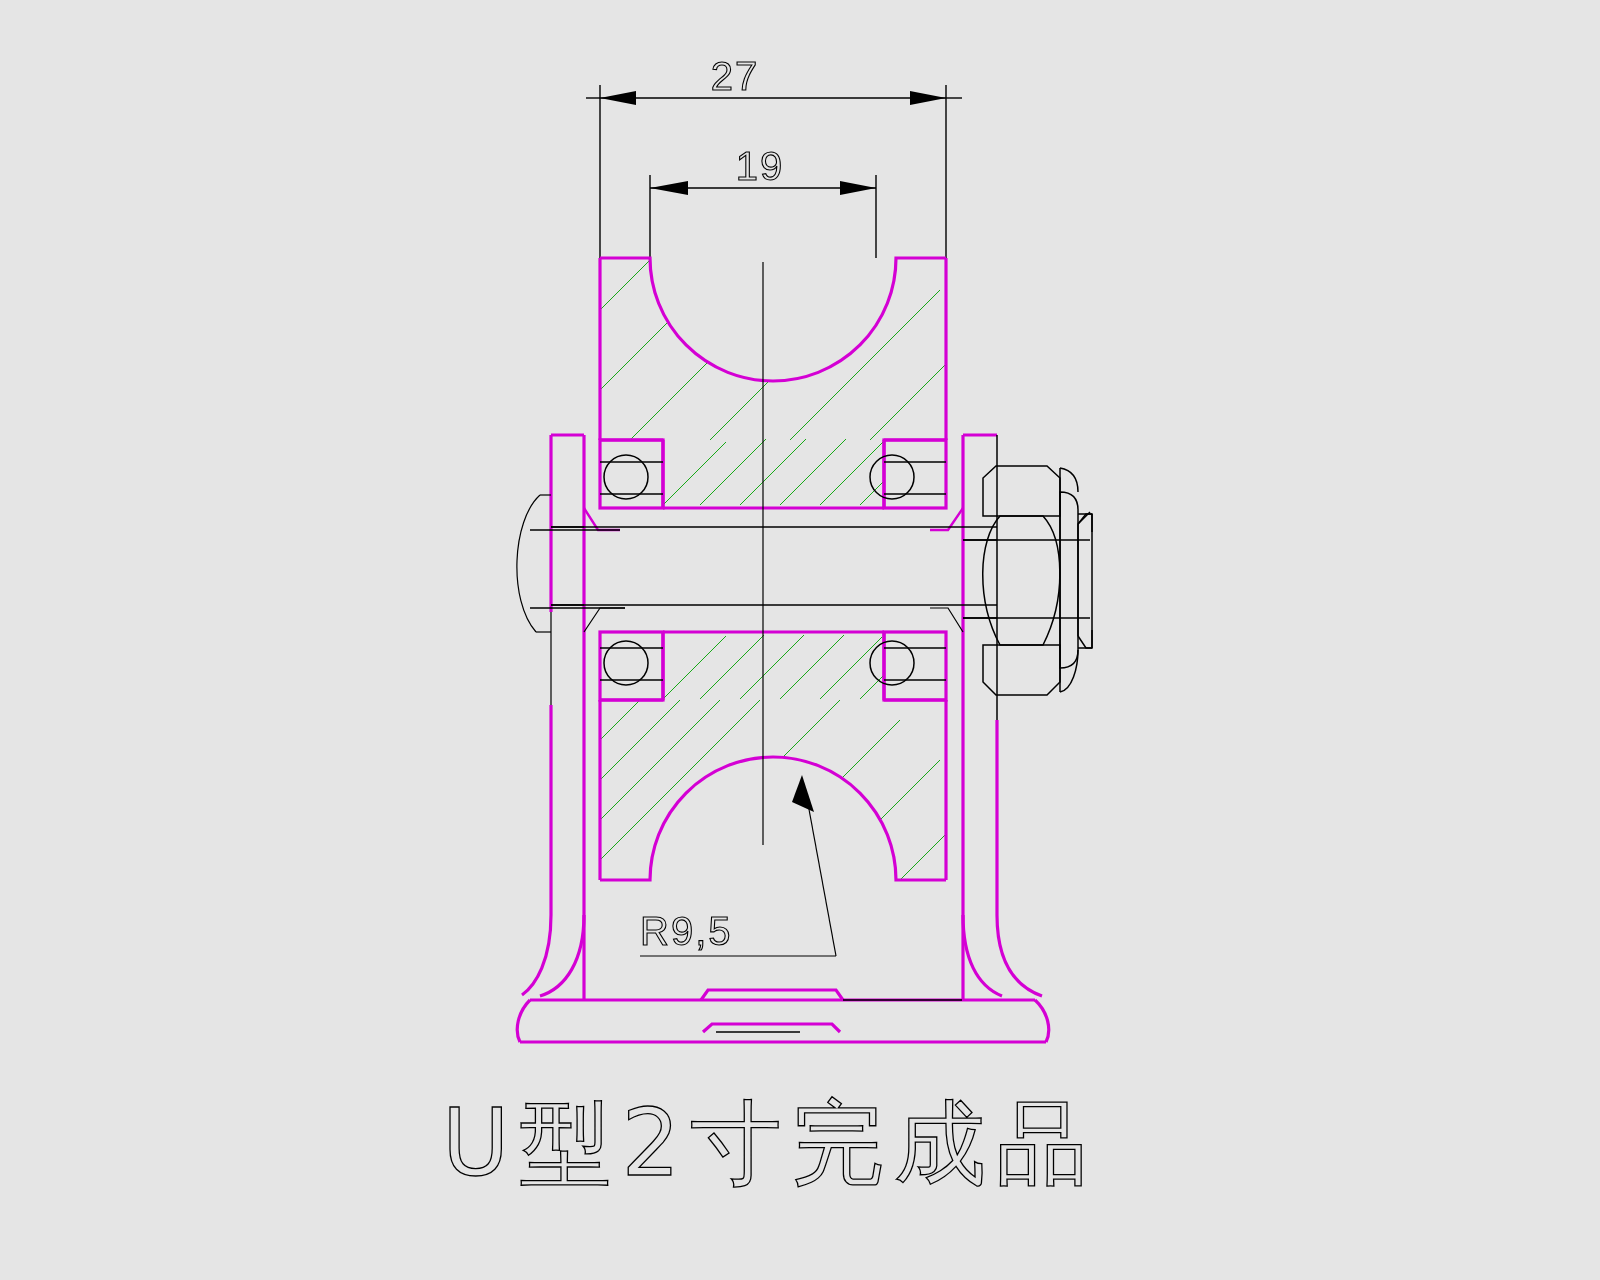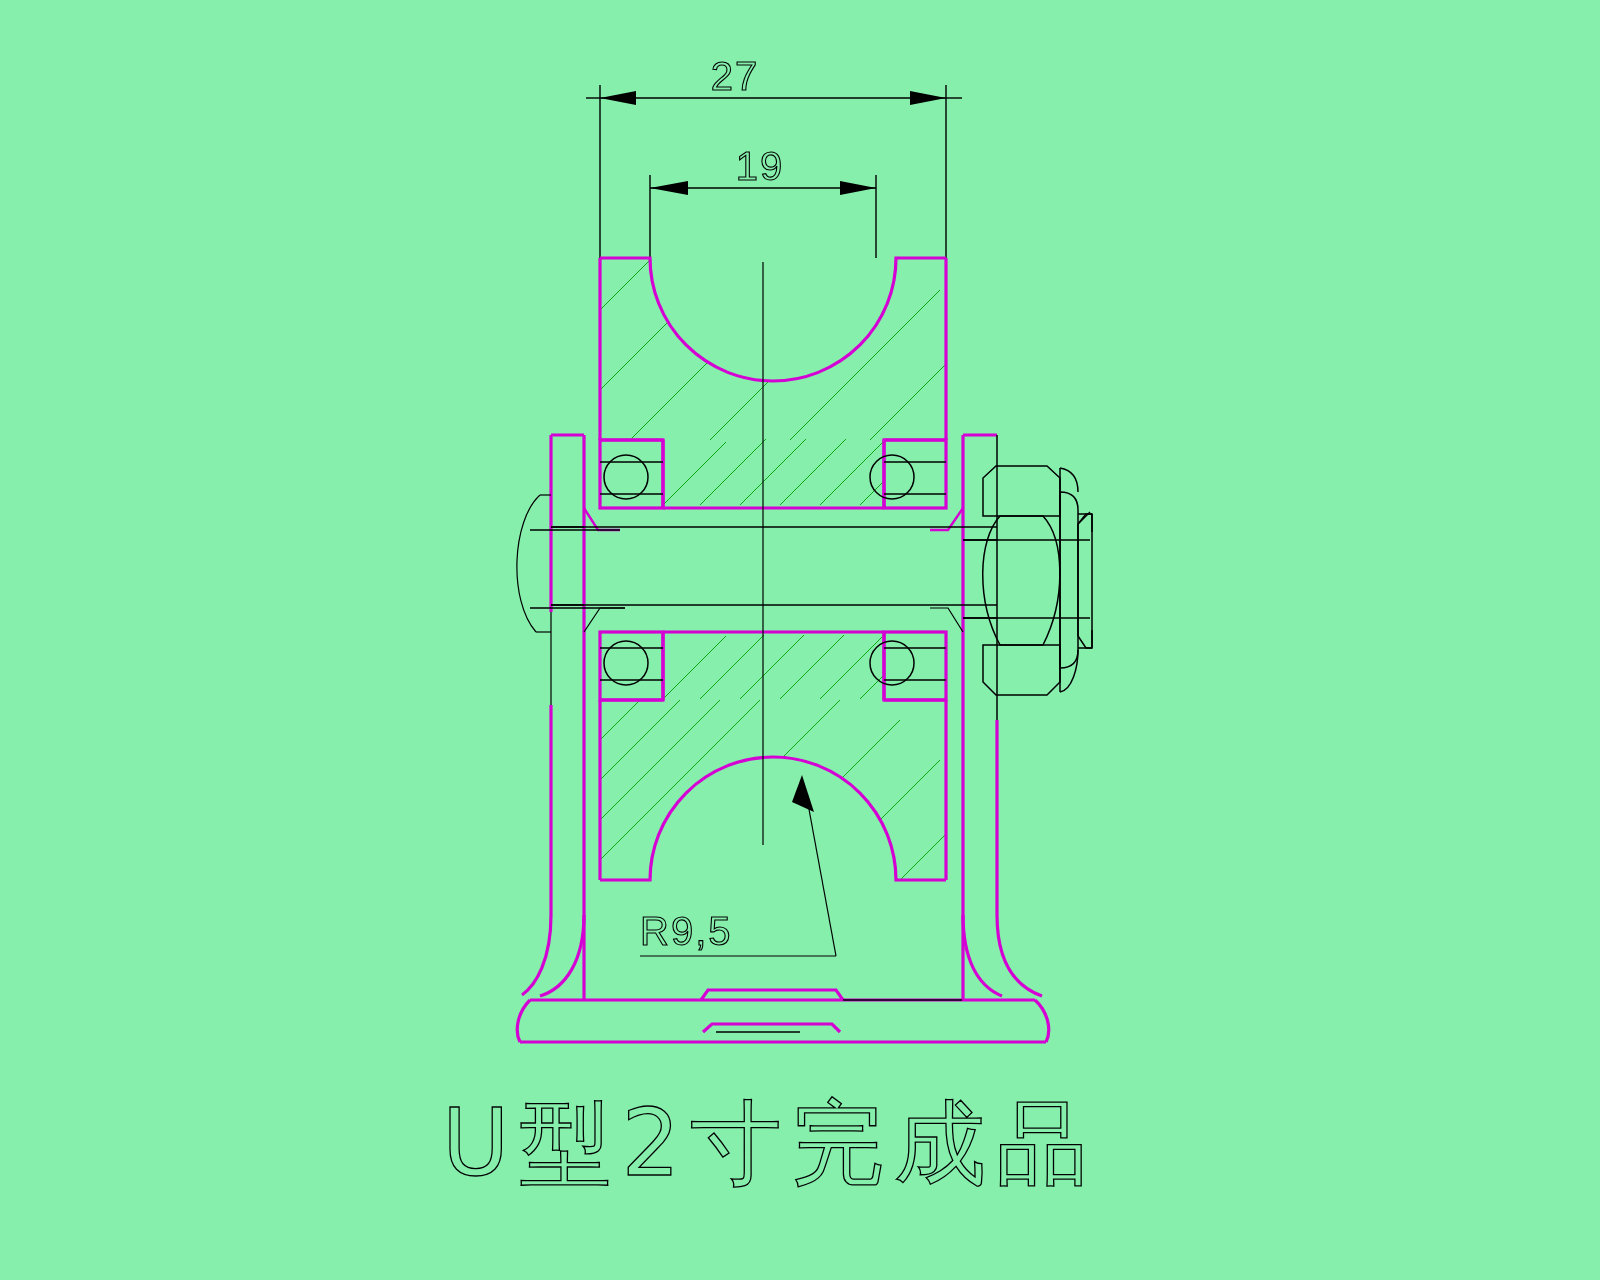--- a/index.html
+++ b/index.html
@@ -13,21 +13,21 @@
     position: relative;
     font-family: "Liberation Sans", sans-serif;
     overflow: hidden;
   }
   #drawing-root {
     position: absolute;
     left: 0;
     top: 0;
     width: 1600px;
     height: 1280px;
-    background: #86efac;
+    background: #e5e5e5;
   }
   svg#cad-canvas {
     display: block;
     width: 1600px;
     height: 1280px;
   }
   .dim-text {
     font-family: "Liberation Sans", sans-serif;
     font-size: 40px;
     fill: none;

